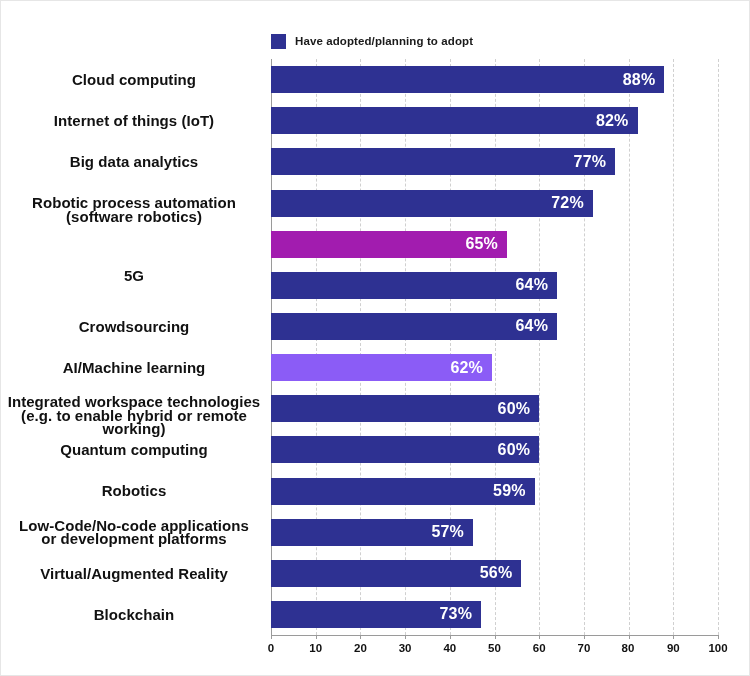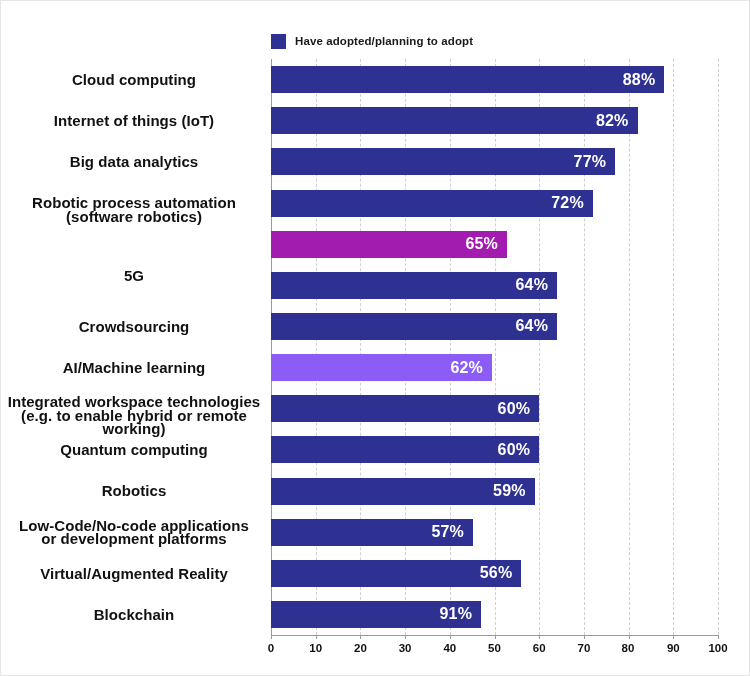--- a/index.html
+++ b/index.html
@@ -270,21 +270,21 @@
           <span class="bar-value">57%</span>
         </div>
       </div>
       <div class="bar-row" style="top: 500.786px; width: 447px;">
         <div class="bar" style="width: 250.32px; background: rgb(46, 49, 146);">
           <span class="bar-value">56%</span>
         </div>
       </div>
       <div class="bar-row" style="top: 541.929px; width: 447px;">
         <div class="bar" style="width: 210.09px; background: rgb(46, 49, 146);">
-          <span class="bar-value">91%</span>
+          <span class="bar-value">73%</span>
         </div>
       </div>
     </div>
 
   <div id="axis-line"></div>
 
 <div class="tick-mark" style="left: 270px;"></div>
     <div class="xtick-label" style="left: 270px;">0</div>
     <div class="tick-mark" style="left: 314.7px;"></div>
     <div class="xtick-label" style="left: 314.7px;">10</div>

